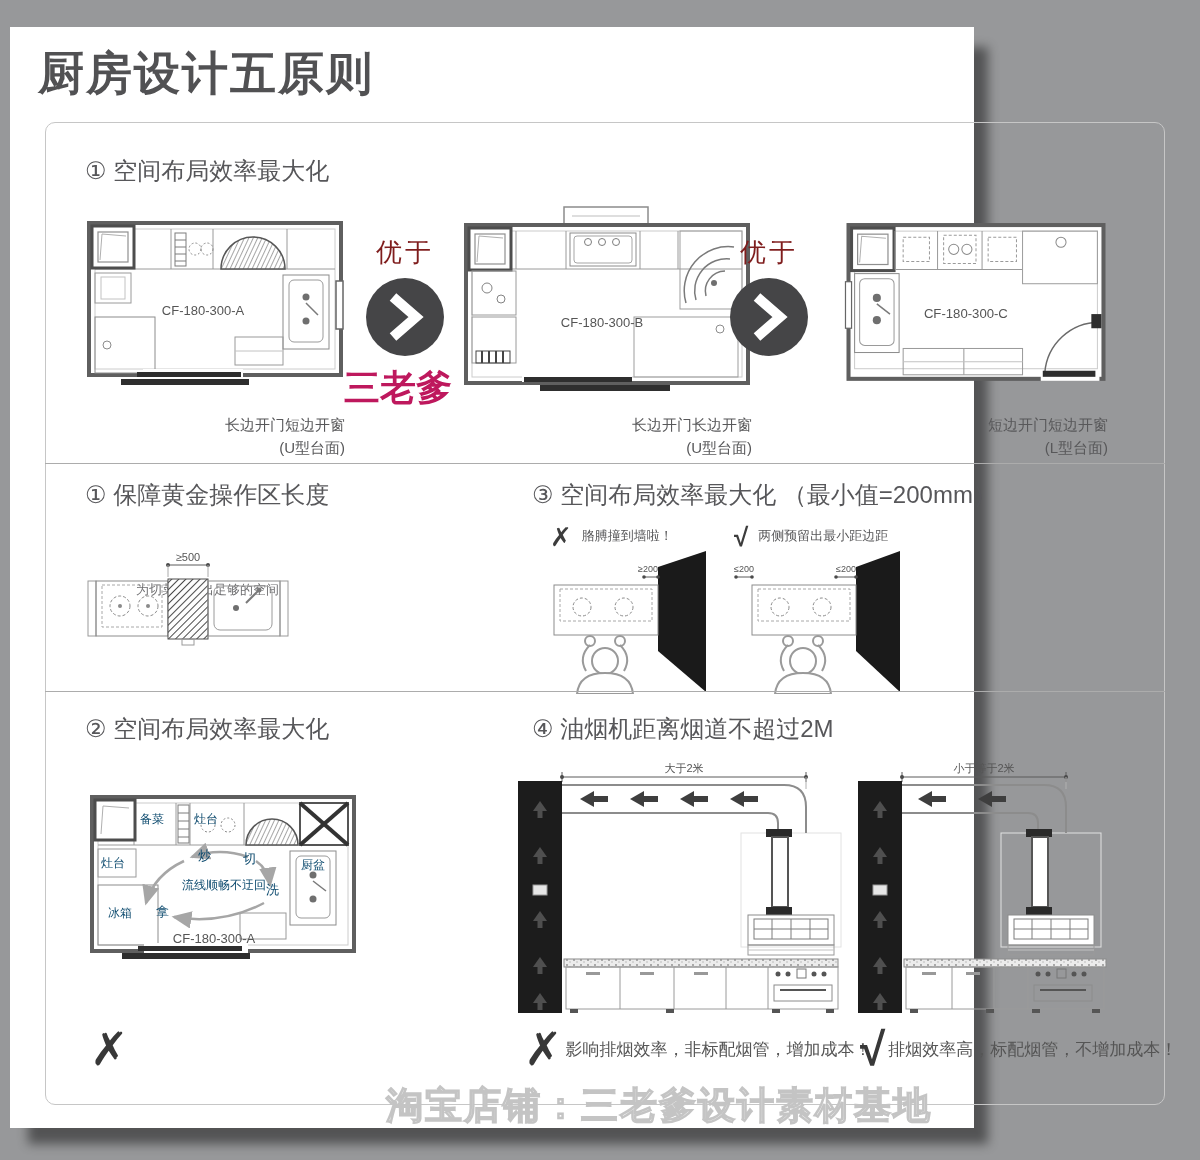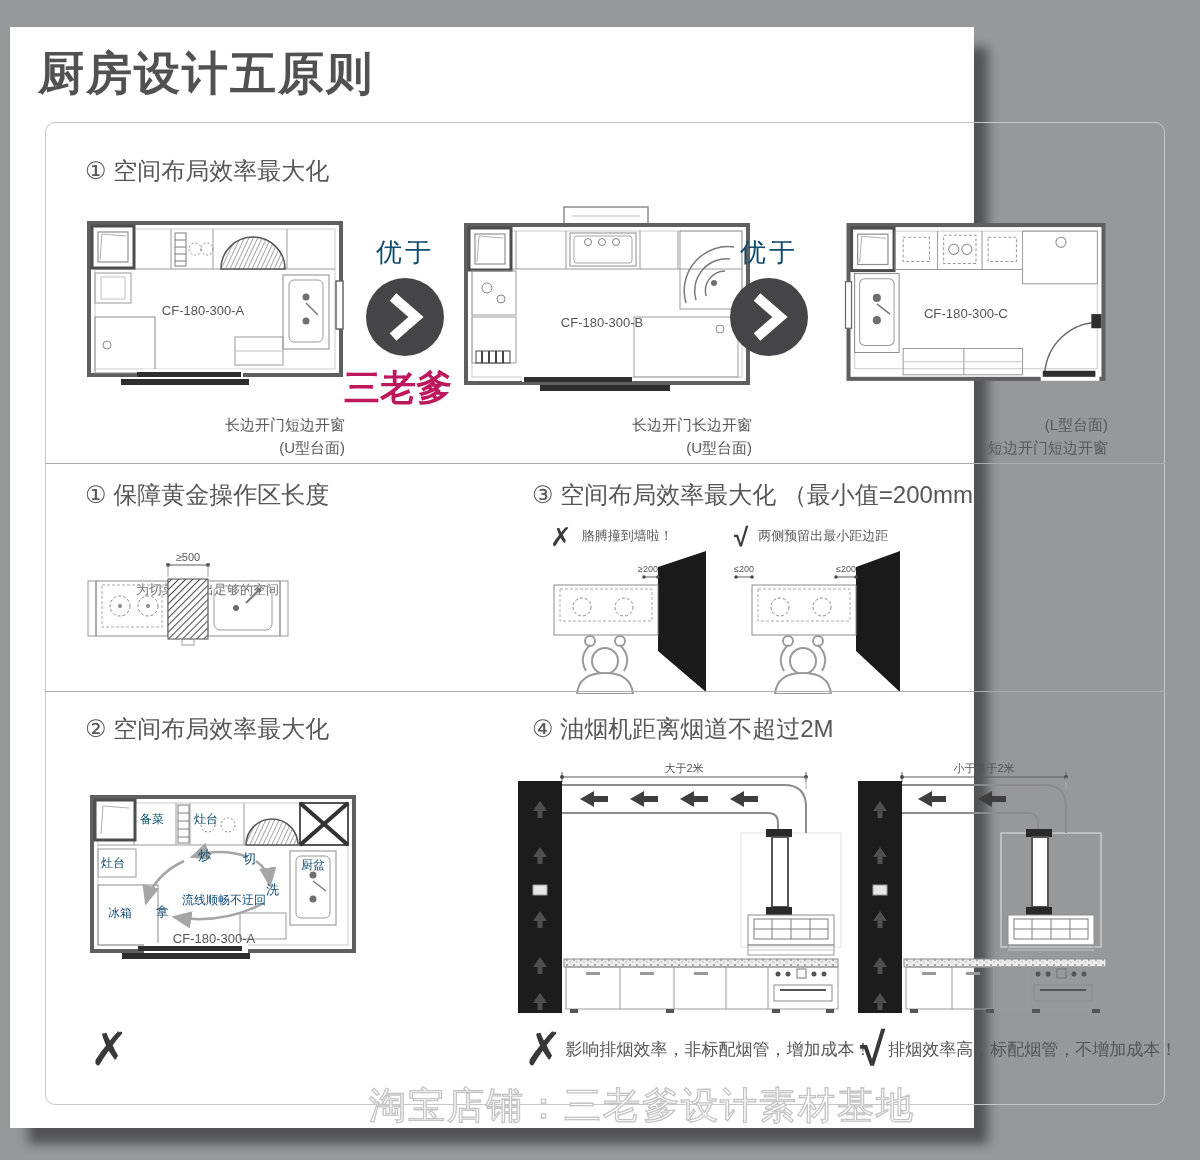--- a/index.html
+++ b/index.html
@@ -7,34 +7,34 @@
   .canvas { position:relative; width:1200px; height:1160px; background:#97989a; }
   .page { position:absolute; left:10px; top:27px; width:964px; height:1101px; background:#fff;
           box-shadow:16px 18px 10px -2px rgba(0,0,0,.45); }
   .title { position:absolute; left:28px; top:16px; font-size:46px; font-weight:600; color:#515153; letter-spacing:2px; }
   .frame { position:absolute; left:35px; top:95px; width:1120px; height:983px; border:1px solid #c6c6c6; border-radius:10px; }
   .divider { position:absolute; left:35px; width:1120px; height:1px; background:#acacac; }
   .hdr { position:absolute; font-size:24px; color:#57575a; white-space:nowrap; }
   .plan { position:absolute; }
   .plan-cap { position:absolute; text-align:right; font-size:15px; color:#58585a; line-height:23px; }
   .better { position:absolute; width:86px; text-align:center; }
-  .better-label { font-size:26px; color:#0c4a6e; letter-spacing:3px; }
+  .better-label { font-size:26px; color:#7f1d1d; letter-spacing:3px; }
   .better-circle { width:78px; height:78px; border-radius:50%; background:#454547; margin:8px auto 0;
                    display:flex; align-items:center; justify-content:center; }
   .brand { font-size:36px; font-weight:bold; color:#be185d; margin-top:8px; margin-left:-18px; white-space:nowrap; }
   .subnote { position:absolute; font-size:13px; color:#6e6e70; white-space:nowrap;margin-top:48px; }
   .mini-cap { position:absolute; display:flex; align-items:flex-start; color:#565658; white-space:nowrap; }
   .mini-cap .m { font-size:26px; font-weight:bold; line-height:20px; margin-right:2px; color:#3c3c3c; }
   .mini-cap .t { font-size:13px; line-height:18px;margin-left:8px; }
   .note { position:absolute; display:flex; align-items:center; color:#555; white-space:nowrap; }
   .note .m { font-size:46px; font-weight:bold; line-height:40px; color:#383838; margin-right:3px; }
   .note .t { font-size:17px; }
   .plabel { position:absolute; font-size:12px; color:#0c4a6e; white-space:nowrap; }
   .plabel.big { font-size:13px; }
-  .watermark { position:absolute; right:59px; top:1054px; font-size:37px; font-weight:normal;
+  .watermark { position:absolute; right:42px; top:1054px; font-size:37px; font-weight:bold;
                color:#fff; -webkit-text-stroke:1.3px #c4c4c4; letter-spacing:2px; white-space:nowrap; }
   svg text { font-family:"Liberation Sans","DejaVu Sans",sans-serif; }
   svg .pcode { font-size:13px; fill:#555; text-anchor:middle; }
   svg .dim  { font-size:11px; fill:#555; text-anchor:middle; }
   svg .dims { font-size:9px;  fill:#555; text-anchor:middle; }
 </style>
 </head>
 <body>
 
 <svg width="0" height="0" style="position:absolute">
@@ -202,22 +202,22 @@
       <line x1="118" y1="126" x2="118" y2="152" stroke="#9a9a9a"></line>
       <line x1="58" y1="139" x2="176" y2="139" stroke="#c2c2c2"></line>
       <rect x="194" y="148" width="58" height="10" fill="#fff"></rect>
       <path d="M198,150 A54,54 0 0 1 252,100" fill="none" stroke="#6a6a6a" stroke-width="1.5"></path>
       <rect x="196" y="148" width="52" height="6" fill="#2e2e2e"></rect>
       <rect x="244" y="92" width="10" height="14" fill="#2e2e2e"></rect>
       <text x="120" y="96" class="pcode">CF-180-300-C</text>
     </svg>
   </div>
   <div class="plan-cap" style="left:834px;top:386px;width:264px">
+    <div>短边开门短边开窗</div>
     <div>(L型台面)</div>
-    <div>短边开门短边开窗</div>
   </div>
 
   <div class="divider" style="top:436px"></div>
 
   <div class="hdr" style="left:75px;top:452px">① 保障黄金操作区长度</div>
   <div class="subnote" style="left:126px;top:506px">为切菜区留出足够的空间</div>
   <div class="plan" style="left:76px;top:524px">
     <svg width="210" height="100" viewBox="0 0 210 100">
       <line x1="82" y1="14" x2="122" y2="14" stroke="#5a5a5a"></line>
       <circle cx="82" cy="14" r="2" fill="#4a4a4a"></circle>
@@ -344,21 +344,21 @@
     </svg>
     <span class="plabel" style="left:52px;top:18px">备菜</span>
     <span class="plabel" style="left:106px;top:18px">灶台</span>
     <span class="plabel" style="left:13px;top:62px">灶台</span>
     <span class="plabel big" style="left:110px;top:54px">炒</span>
     <span class="plabel big" style="left:155px;top:57px">切</span>
     <span class="plabel big" style="left:178px;top:88px">洗</span>
     <span class="plabel big" style="left:68px;top:110px">拿</span>
     <span class="plabel" style="left:20px;top:112px">冰箱</span>
     <span class="plabel" style="left:213px;top:64px">厨盆</span>
-    <span class="plabel" style="left:94px;top:99px">流线顺畅不迂回</span>
+    <span class="plabel" style="left:94px;top:84px">流线顺畅不迂回</span>
   </div>
 
   <div class="note" style="left:80px;top:1002px">
     <span class="m">✗</span>
   </div>
 
   <div class="hdr" style="left:522px;top:686px">④ 油烟机距离烟道不超过2M</div>
 
   <div class="plan" style="left:506px;top:736px">
     <svg width="330" height="250" viewBox="0 0 330 250">

